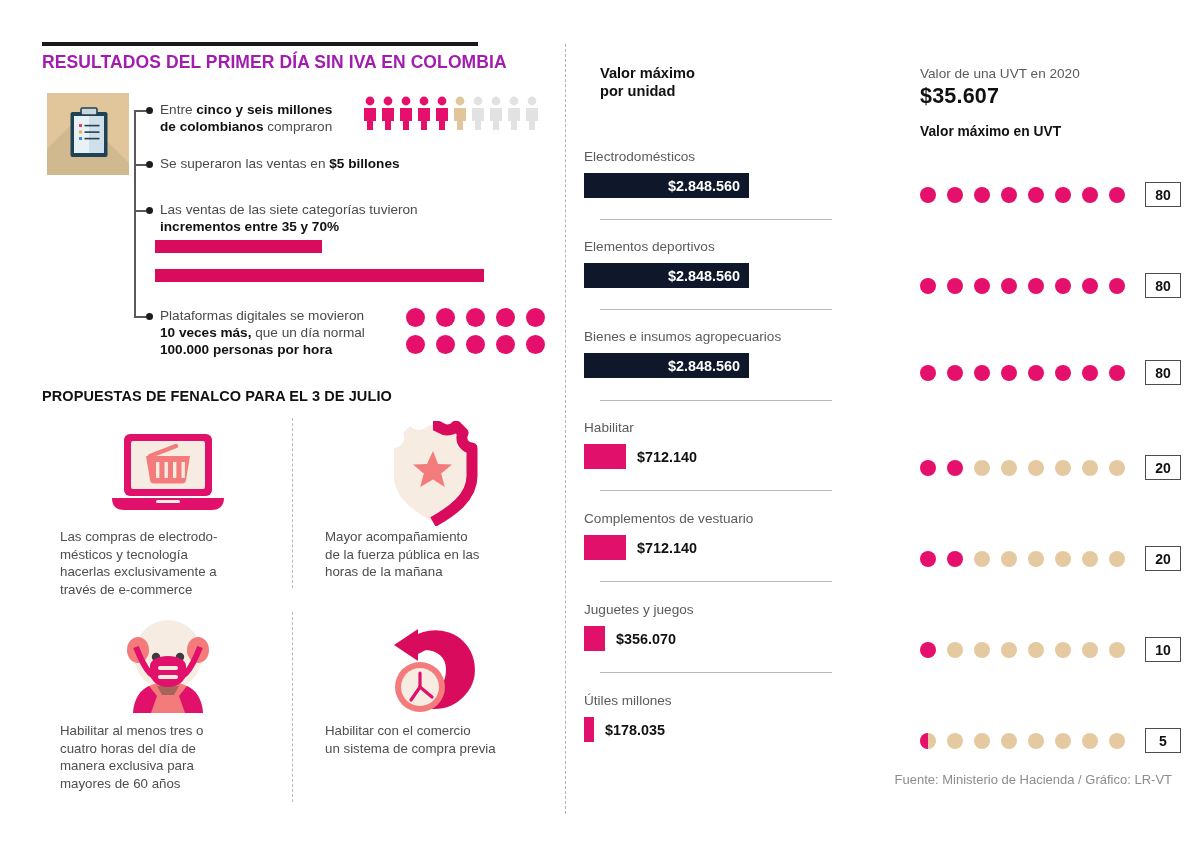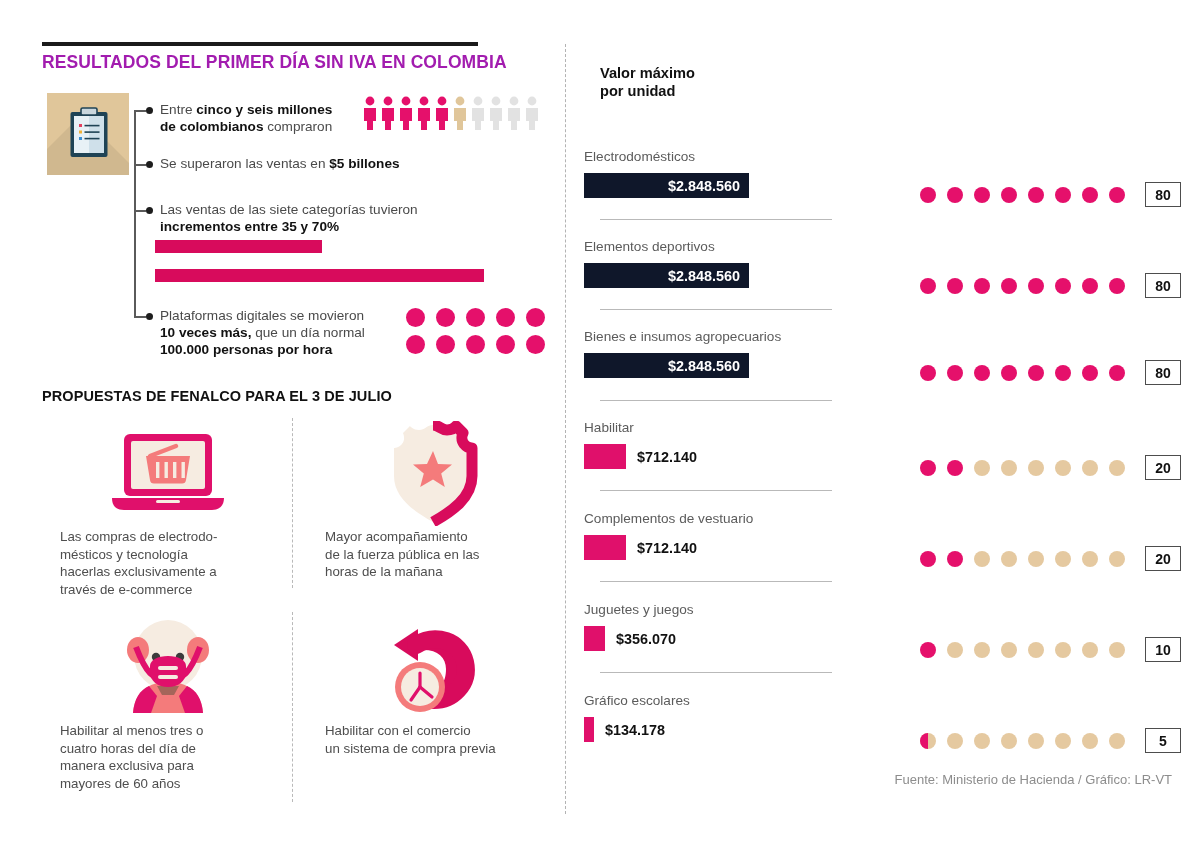--- a/index.html
+++ b/index.html
@@ -355,27 +355,32 @@
   <div class="cat-block" style="top:601px;">
     <div class="cat-label">Juguetes y juegos</div>
     <div class="valrow">
       <span class="chip" style="width:21px;"></span>
       <span class="outside">$356.070</span>
     </div>
   </div>
   <div class="cat-sep" style="top:672px;"></div>
 
   <div class="cat-block" style="top:692px;">
-    <div class="cat-label">Gráfico escolares</div>
+    <div class="cat-label">Útiles millones</div>
     <div class="valrow">
       <span class="chip" style="width:10px;"></span>
-      <span class="outside">$134.178</span>
-    </div>
-  </div>
-
+      <span class="outside">$178.035</span>
+    </div>
+  </div>
+
+  <div class="right">
+    <div class="uvt-label">Valor de una UVT en 2020</div>
+    <div class="uvt-value">$35.607</div>
+    <div class="uvt-sub">Valor máximo en UVT</div>
+  </div>
 
   <div class="dotrow" style="top:182px;">
     <span class="d full"></span>
       <span class="d full"></span>
       <span class="d full"></span>
       <span class="d full"></span>
       <span class="d full"></span>
       <span class="d full"></span>
       <span class="d full"></span>
       <span class="d full"></span>

